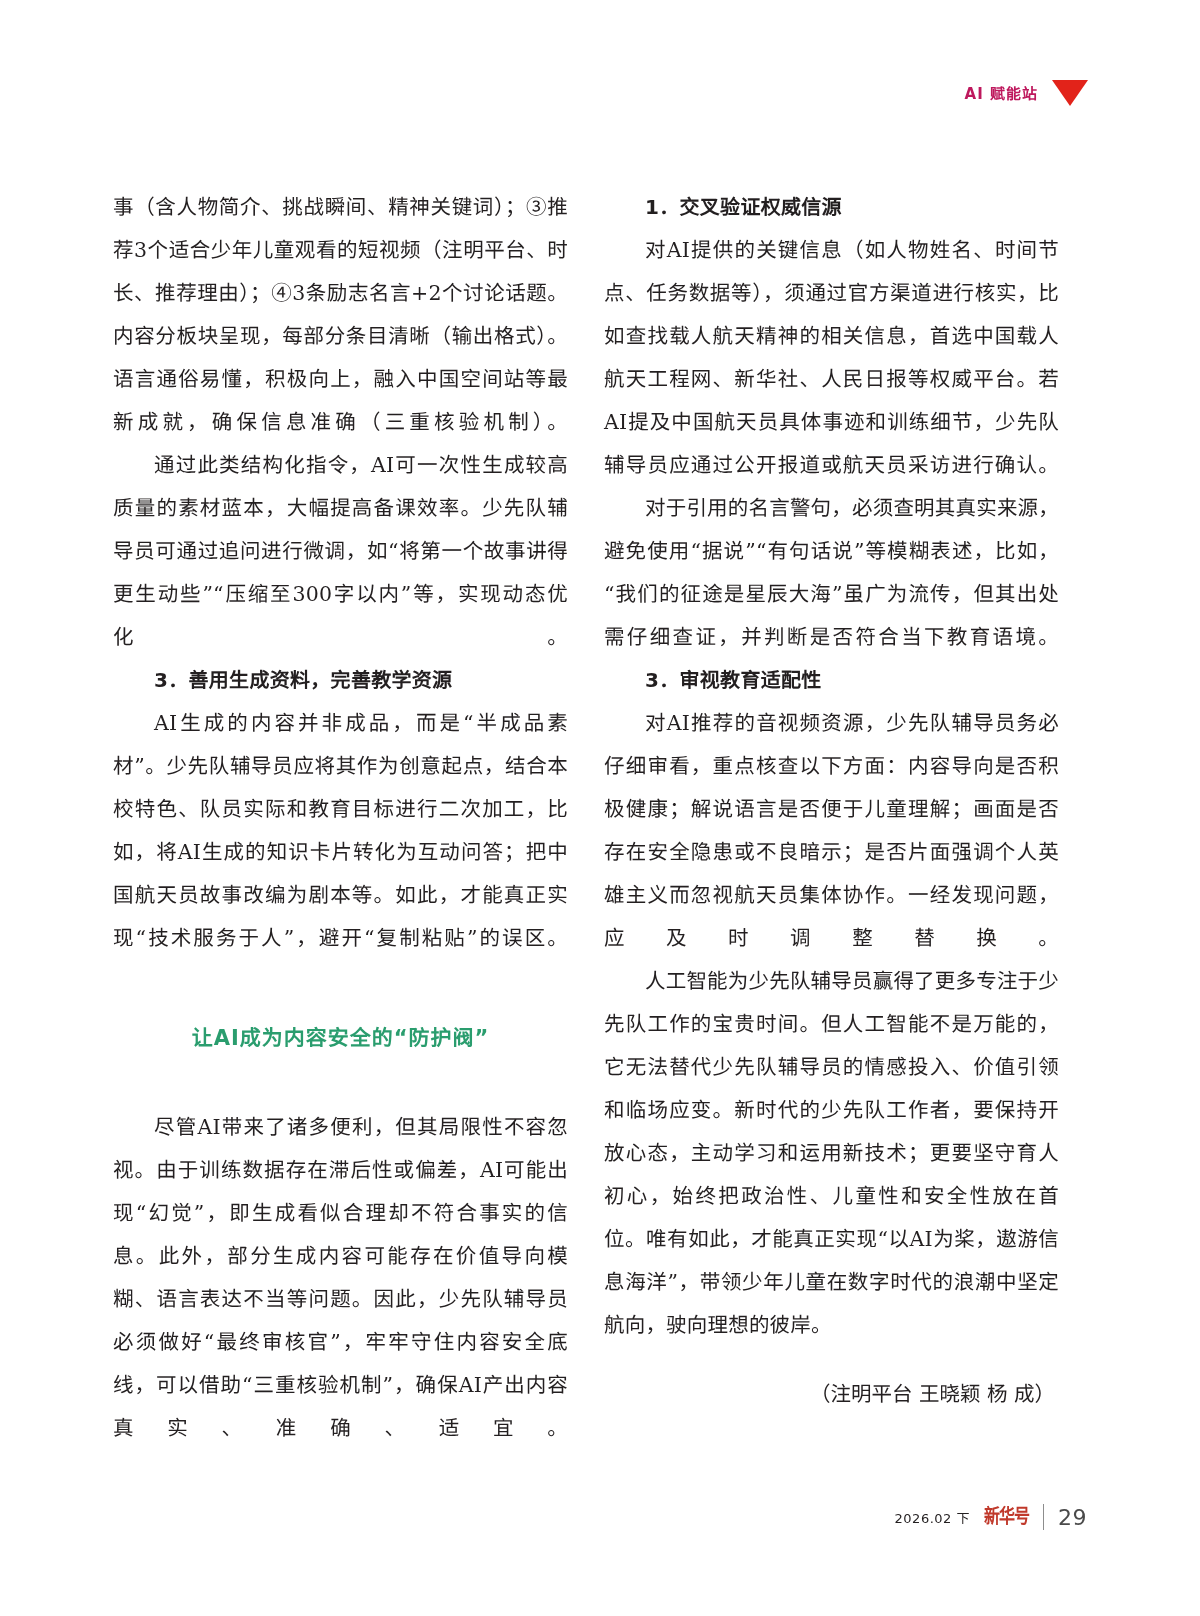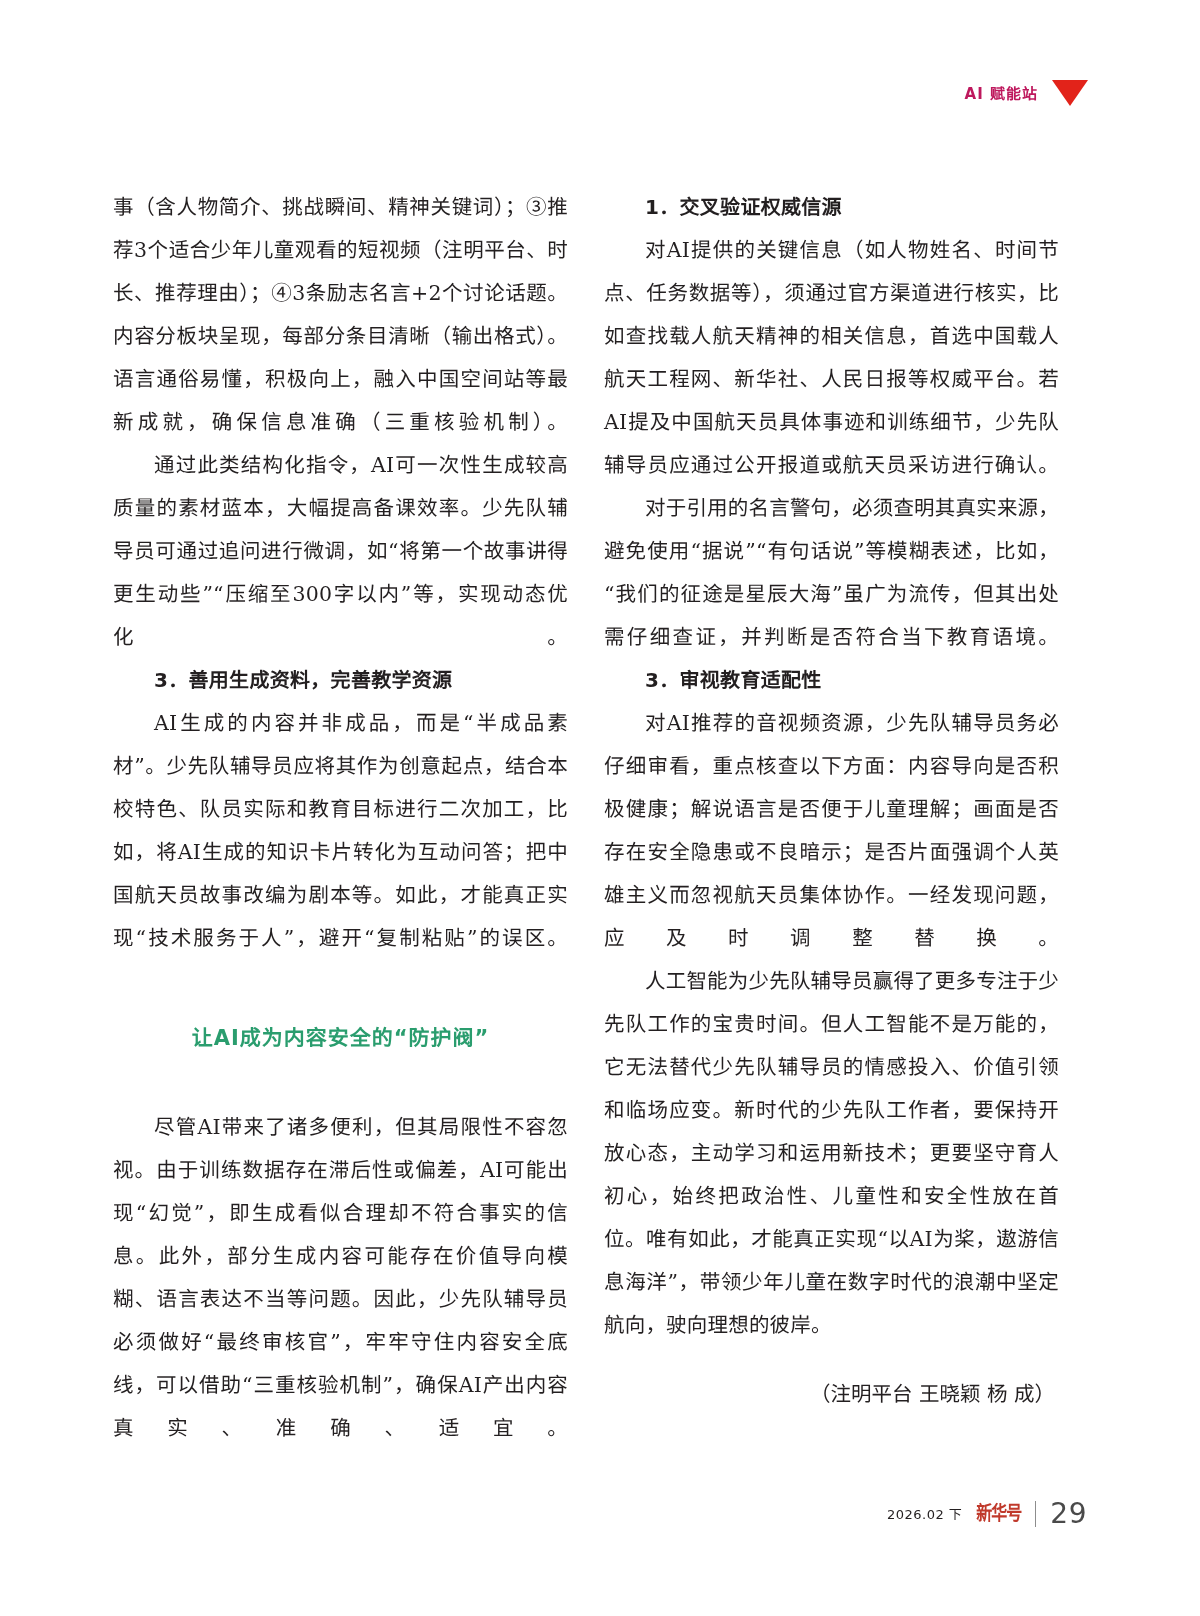--- a/index.html
+++ b/index.html
@@ -127,21 +127,21 @@
     line-height: 1;
     transform: scaleY(1.25);
   }
   .footer-sep {
     width: 1px;
     height: 26px;
     background: #8d8d8d;
   }
   .footer-page {
     font-family: "DejaVu Sans", "Liberation Sans", sans-serif;
-    font-size: 28px;
+    font-size: 22px;
     color: #4a4a4a;
     letter-spacing: 0.5px;
   }
 </style>
 </head>
 <body>
 
 <div class="page">
 
   <div class="header">

